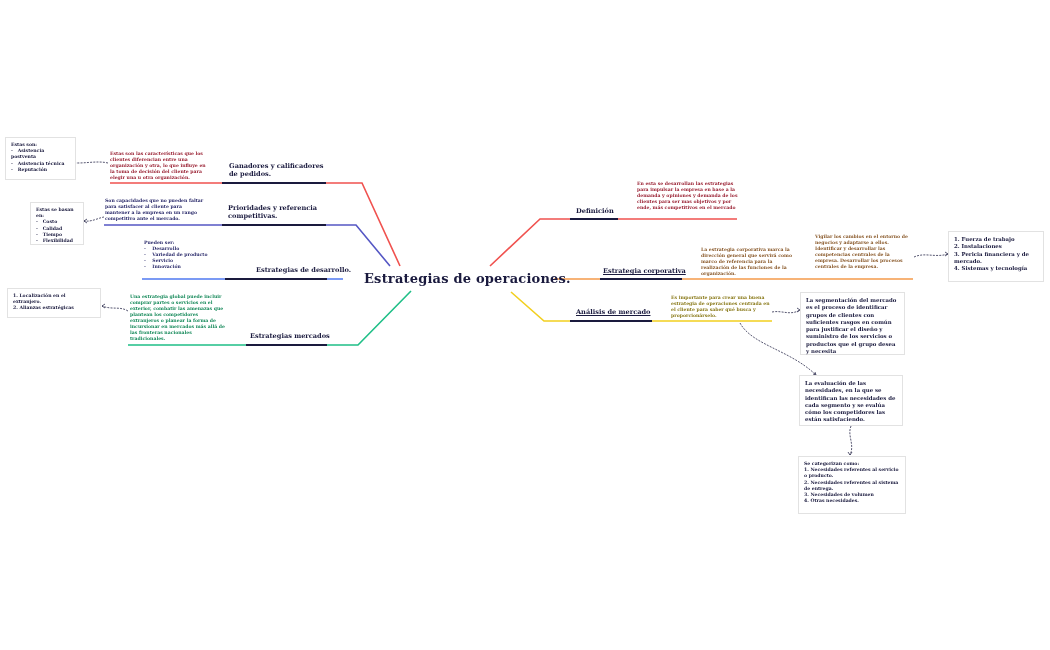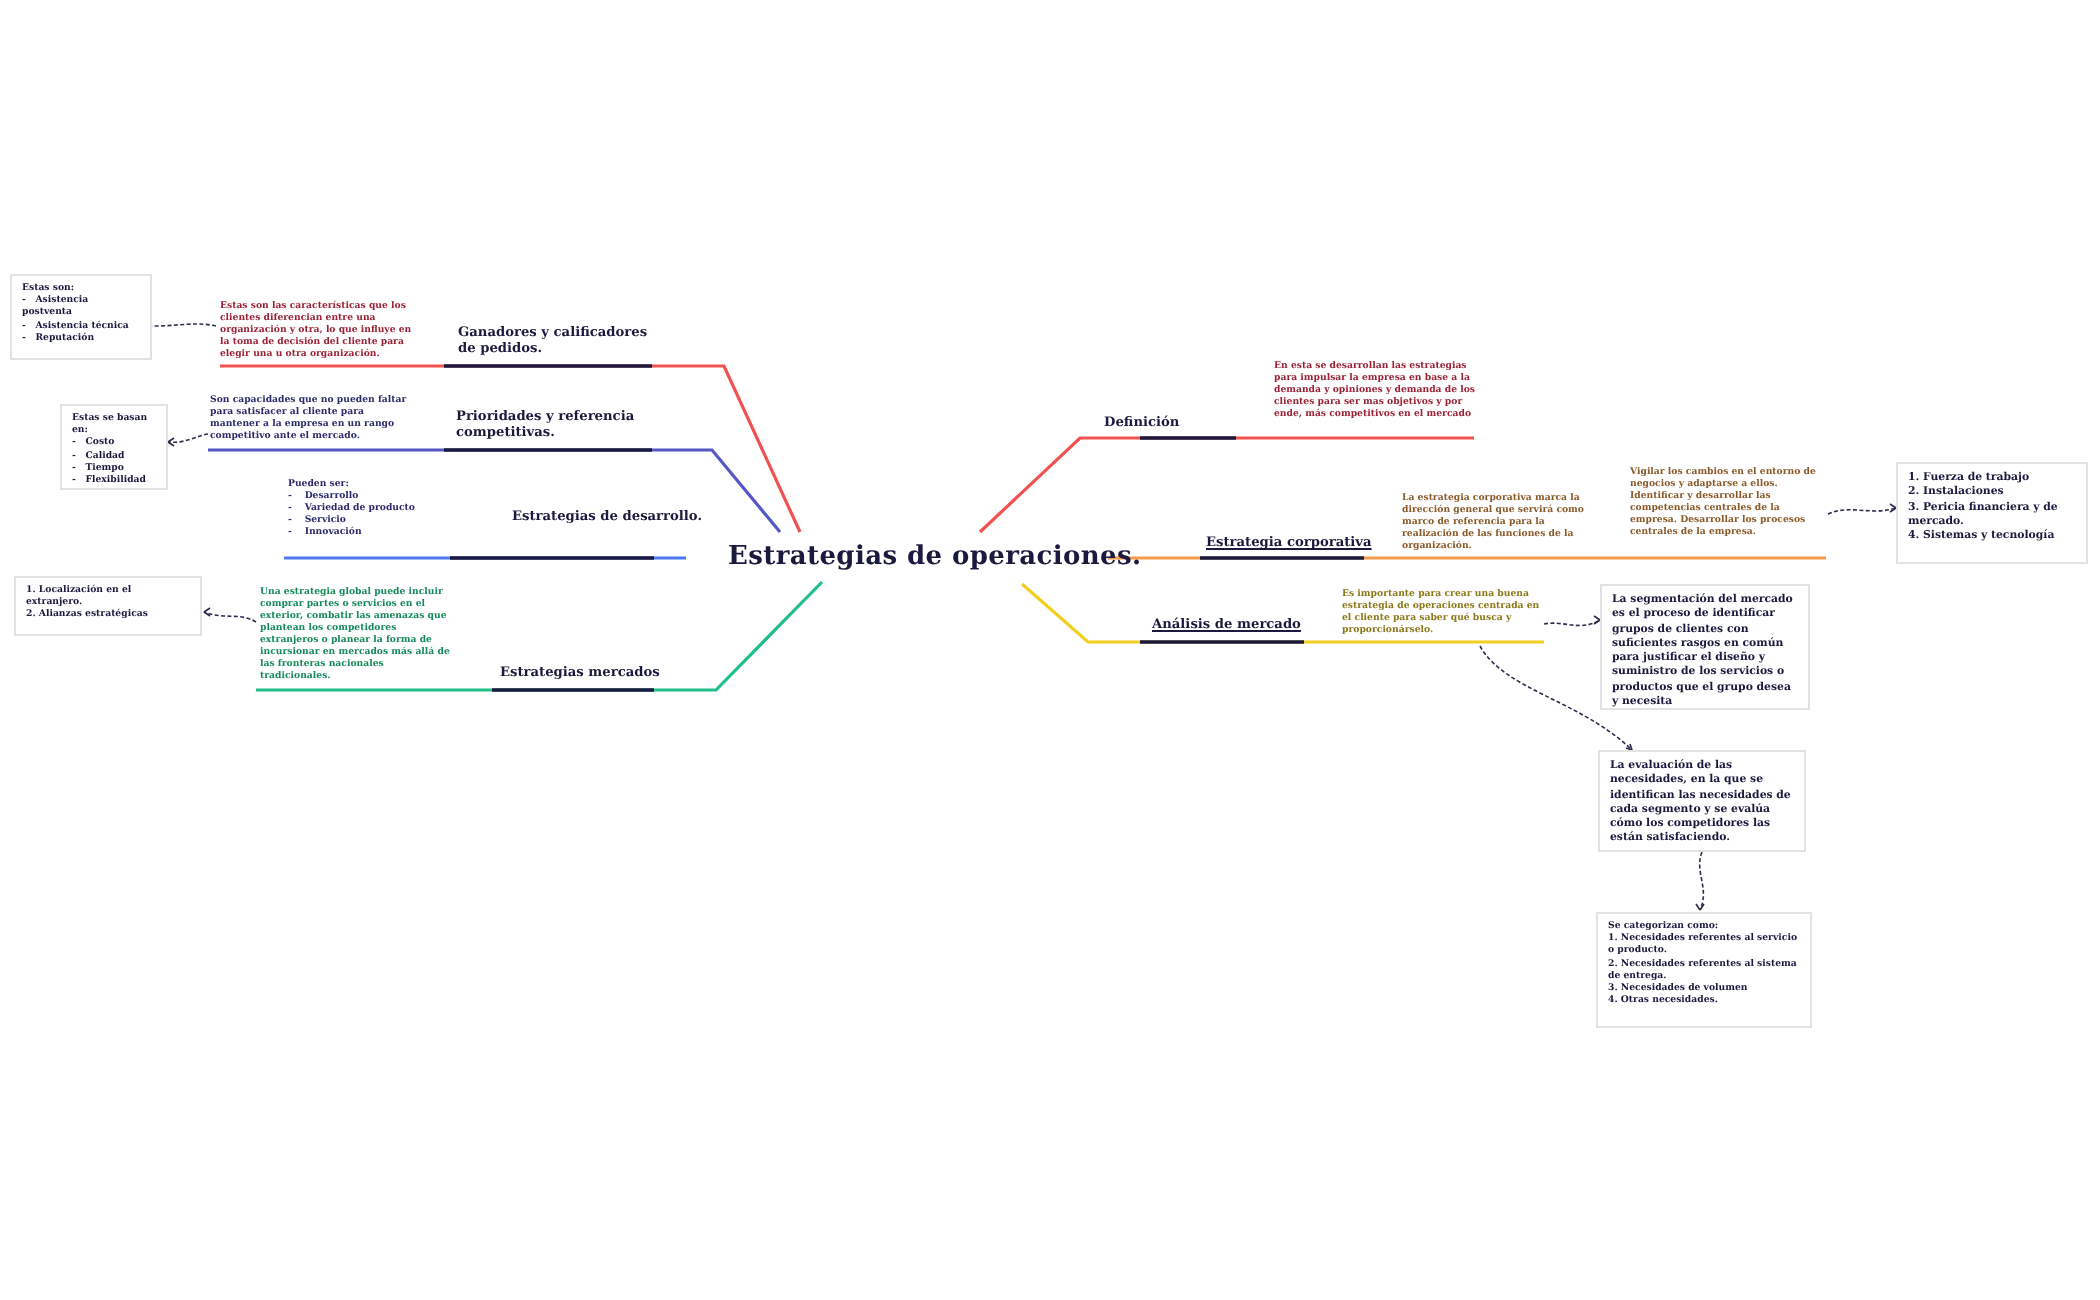--- a/index.html
+++ b/index.html
@@ -80,41 +80,41 @@
 <div class="abs box" style="left:30px; top:202px; width:54px; height:43px;">
   <div class="txt">Estas se basan en:</div>
   <ul>
     <li class="txt">-&nbsp;&nbsp;&nbsp;<span>Costo</span></li>
     <li class="txt">-&nbsp;&nbsp;&nbsp;<span>Calidad</span></li>
     <li class="txt">-&nbsp;&nbsp;&nbsp;<span>Tiempo</span></li>
     <li class="txt">-&nbsp;&nbsp;&nbsp;<span>Flexibilidad</span></li>
   </ul>
 </div>
 
-<div class="abs label" style="left:232px; top:254px;padding-left:24px;">Estrategias de desarrollo.</div>
+<div class="abs label" style="left:232px; top:266px;padding-left:24px;">Estrategias de desarrollo.</div>
 <div class="abs note navy" style="left:144px; top:240px; width:80px;">
   <div>Pueden ser:</div>
   <ul>
     <li>-&nbsp;&nbsp;&nbsp;&nbsp;<span>Desarrollo</span></li>
     <li>-&nbsp;&nbsp;&nbsp;&nbsp;<span>Variedad de producto</span></li>
     <li>-&nbsp;&nbsp;&nbsp;&nbsp;<span>Servicio</span></li>
     <li>-&nbsp;&nbsp;&nbsp;&nbsp;<span>Innovación</span></li>
   </ul>
 </div>
 
 <div class="abs label" style="left:250px; top:332px;">Estrategias mercados</div>
 <div class="abs note green" style="left:130px; top:294px; width:98px;">Una estrategia global puede incluir comprar partes o servicios en el exterior, combatir las amenazas que plantean los competidores extranjeros o planear la forma de incursionar en mercados más allá de las fronteras nacionales tradicionales.</div>
 <div class="abs box" style="left:7px; top:288px; width:94px; height:30px;">
   <ol>
     <li class="txt">1.  Localización en el extranjero.</li>
     <li class="txt">2.  Alianzas estratégicas</li>
   </ol>
 </div>
 
-<div class="abs label" style="left:552px; top:207px;">Definición</div>
+<div class="abs label" style="left:576px; top:207px;">Definición</div>
 <div class="abs note red" style="left:637px; top:181px; width:102px;">En esta se desarrollan las estrategias para impulsar la empresa en base a la demanda y opiniones y demanda de los clientes para ser mas objetivos y por ende, más competitivos en el mercado</div>
 
 <div class="abs label" style="left:603px; top:267px;text-decoration:underline;">Estrategia corporativa</div>
 <div class="abs note brown" style="left:701px; top:247px; width:92px;">La estrategia corporativa marca la dirección general que servirá como marco de referencia para la realización de las funciones de la organización.</div>
 <div class="abs note brown" style="left:815px; top:234px; width:97px;">Vigilar los cambios en el entorno de negocios y adaptarse a ellos. Identificar y desarrollar las competencias centrales de la empresa. Desarrollar los procesos centrales de la empresa.</div>
 <div class="abs box" style="left:948px; top:231px; width:96px; height:51px;">
   <ol>
     <li class="txt big">1.   Fuerza de trabajo</li>
     <li class="txt big">2.   Instalaciones</li>
     <li class="txt big">3.   Pericia financiera y de mercado.</li>

